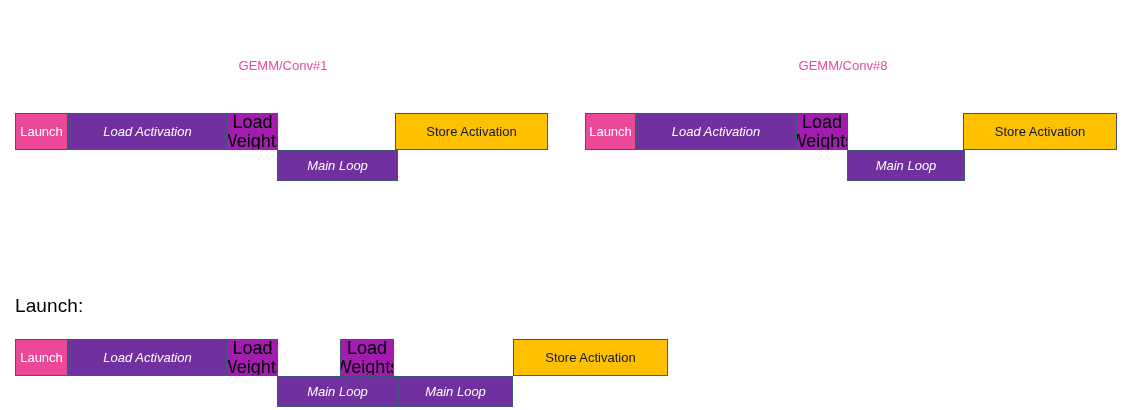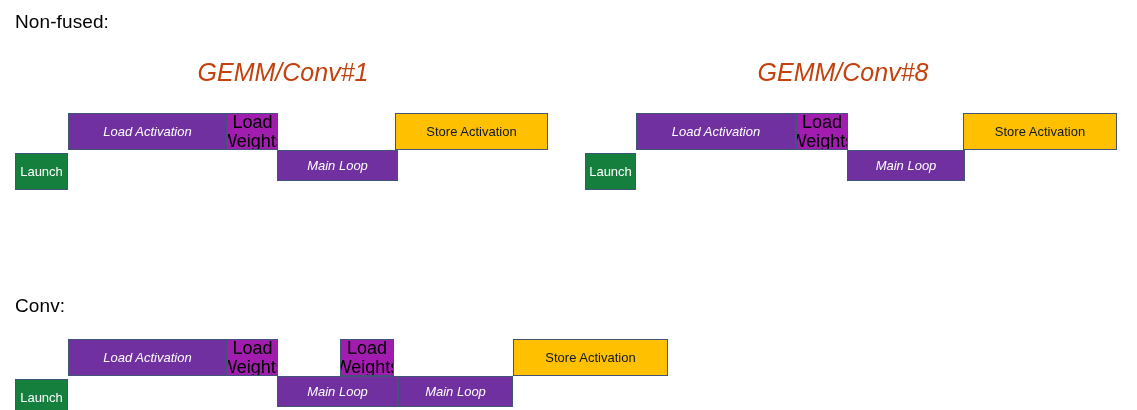--- a/index.html
+++ b/index.html
@@ -26,46 +26,44 @@
     font-size: 19px;
     color: #000000;
     letter-spacing: 0.1px;
     white-space: nowrap;
   }
   #heading-nonfused { left: 15px; top: 11px; }
   #heading-fused    { left: 15px; top: 295px; }
 
   .group-title {
     position: absolute;
-    font-size: 25px;
-    color: #c2410c;
+    font-size: 13px;
+    color: #ec4899;
     white-space: nowrap;
     text-align: center;
-    font-style: italic;
   }
   #title-gemm1 { left: 183px; top: 58px; width: 200px; }
   #title-gemm2 { left: 743px; top: 58px; width: 200px; }
 
   .bar {
     position: absolute;
     box-sizing: border-box;
     border: 1px solid #41557a;
     display: flex;
     align-items: center;
     justify-content: center;
     font-size: 13px;
     line-height: 1.05;
     text-align: center;
     white-space: pre-line;
     overflow: hidden;
   }
   .bar.launch {
-    background: #15803d;
+    background: #ec4899;
     color: #ffffff;
-    margin-top: 40px;
   }
   .bar.purple {
     background: #7030a0;
     color: #ffffff;
     font-style: italic;
   }
   .bar.yellow {
     background: #a21caf;
     color: #000000;
     font-size: 18px;
@@ -73,27 +71,26 @@
   .bar.orange {
     background: #ffc000;
     color: #0f172a;
   }
 </style>
 </head>
 <body>
 
 <div class="canvas">
 
-  <div class="section-heading" id="heading-nonfused">Non-fused:</div>
 
   <div class="group-title" id="title-gemm1">GEMM/Conv#1</div>
 
   <div class="group-title" id="title-gemm2">GEMM/Conv#8</div>
 
-  <div class="section-heading" id="heading-fused">Conv:</div>
+  <div class="section-heading" id="heading-fused">Launch:</div>
 
   <div id="bars-nonfused">
       <div class="bar launch" style="left: 15px; width: 53px; top: 113px; height: 37px;">Launch</div>
       <div class="bar purple" style="left: 68px; width: 159px; top: 113px; height: 37px;">Load Activation</div>
       <div class="bar yellow" style="left: 227px; width: 51px; top: 113px; height: 37px;">Load
 Weights</div>
       <div class="bar purple" style="left: 277px; width: 121px; top: 150px; height: 31px;">Main Loop</div>
       <div class="bar orange" style="left: 395px; width: 153px; top: 113px; height: 37px;">Store Activation</div>
       <div class="bar launch" style="left: 585px; width: 51px; top: 113px; height: 37px;">Launch</div>
       <div class="bar purple" style="left: 636px; width: 160px; top: 113px; height: 37px;">Load Activation</div>

